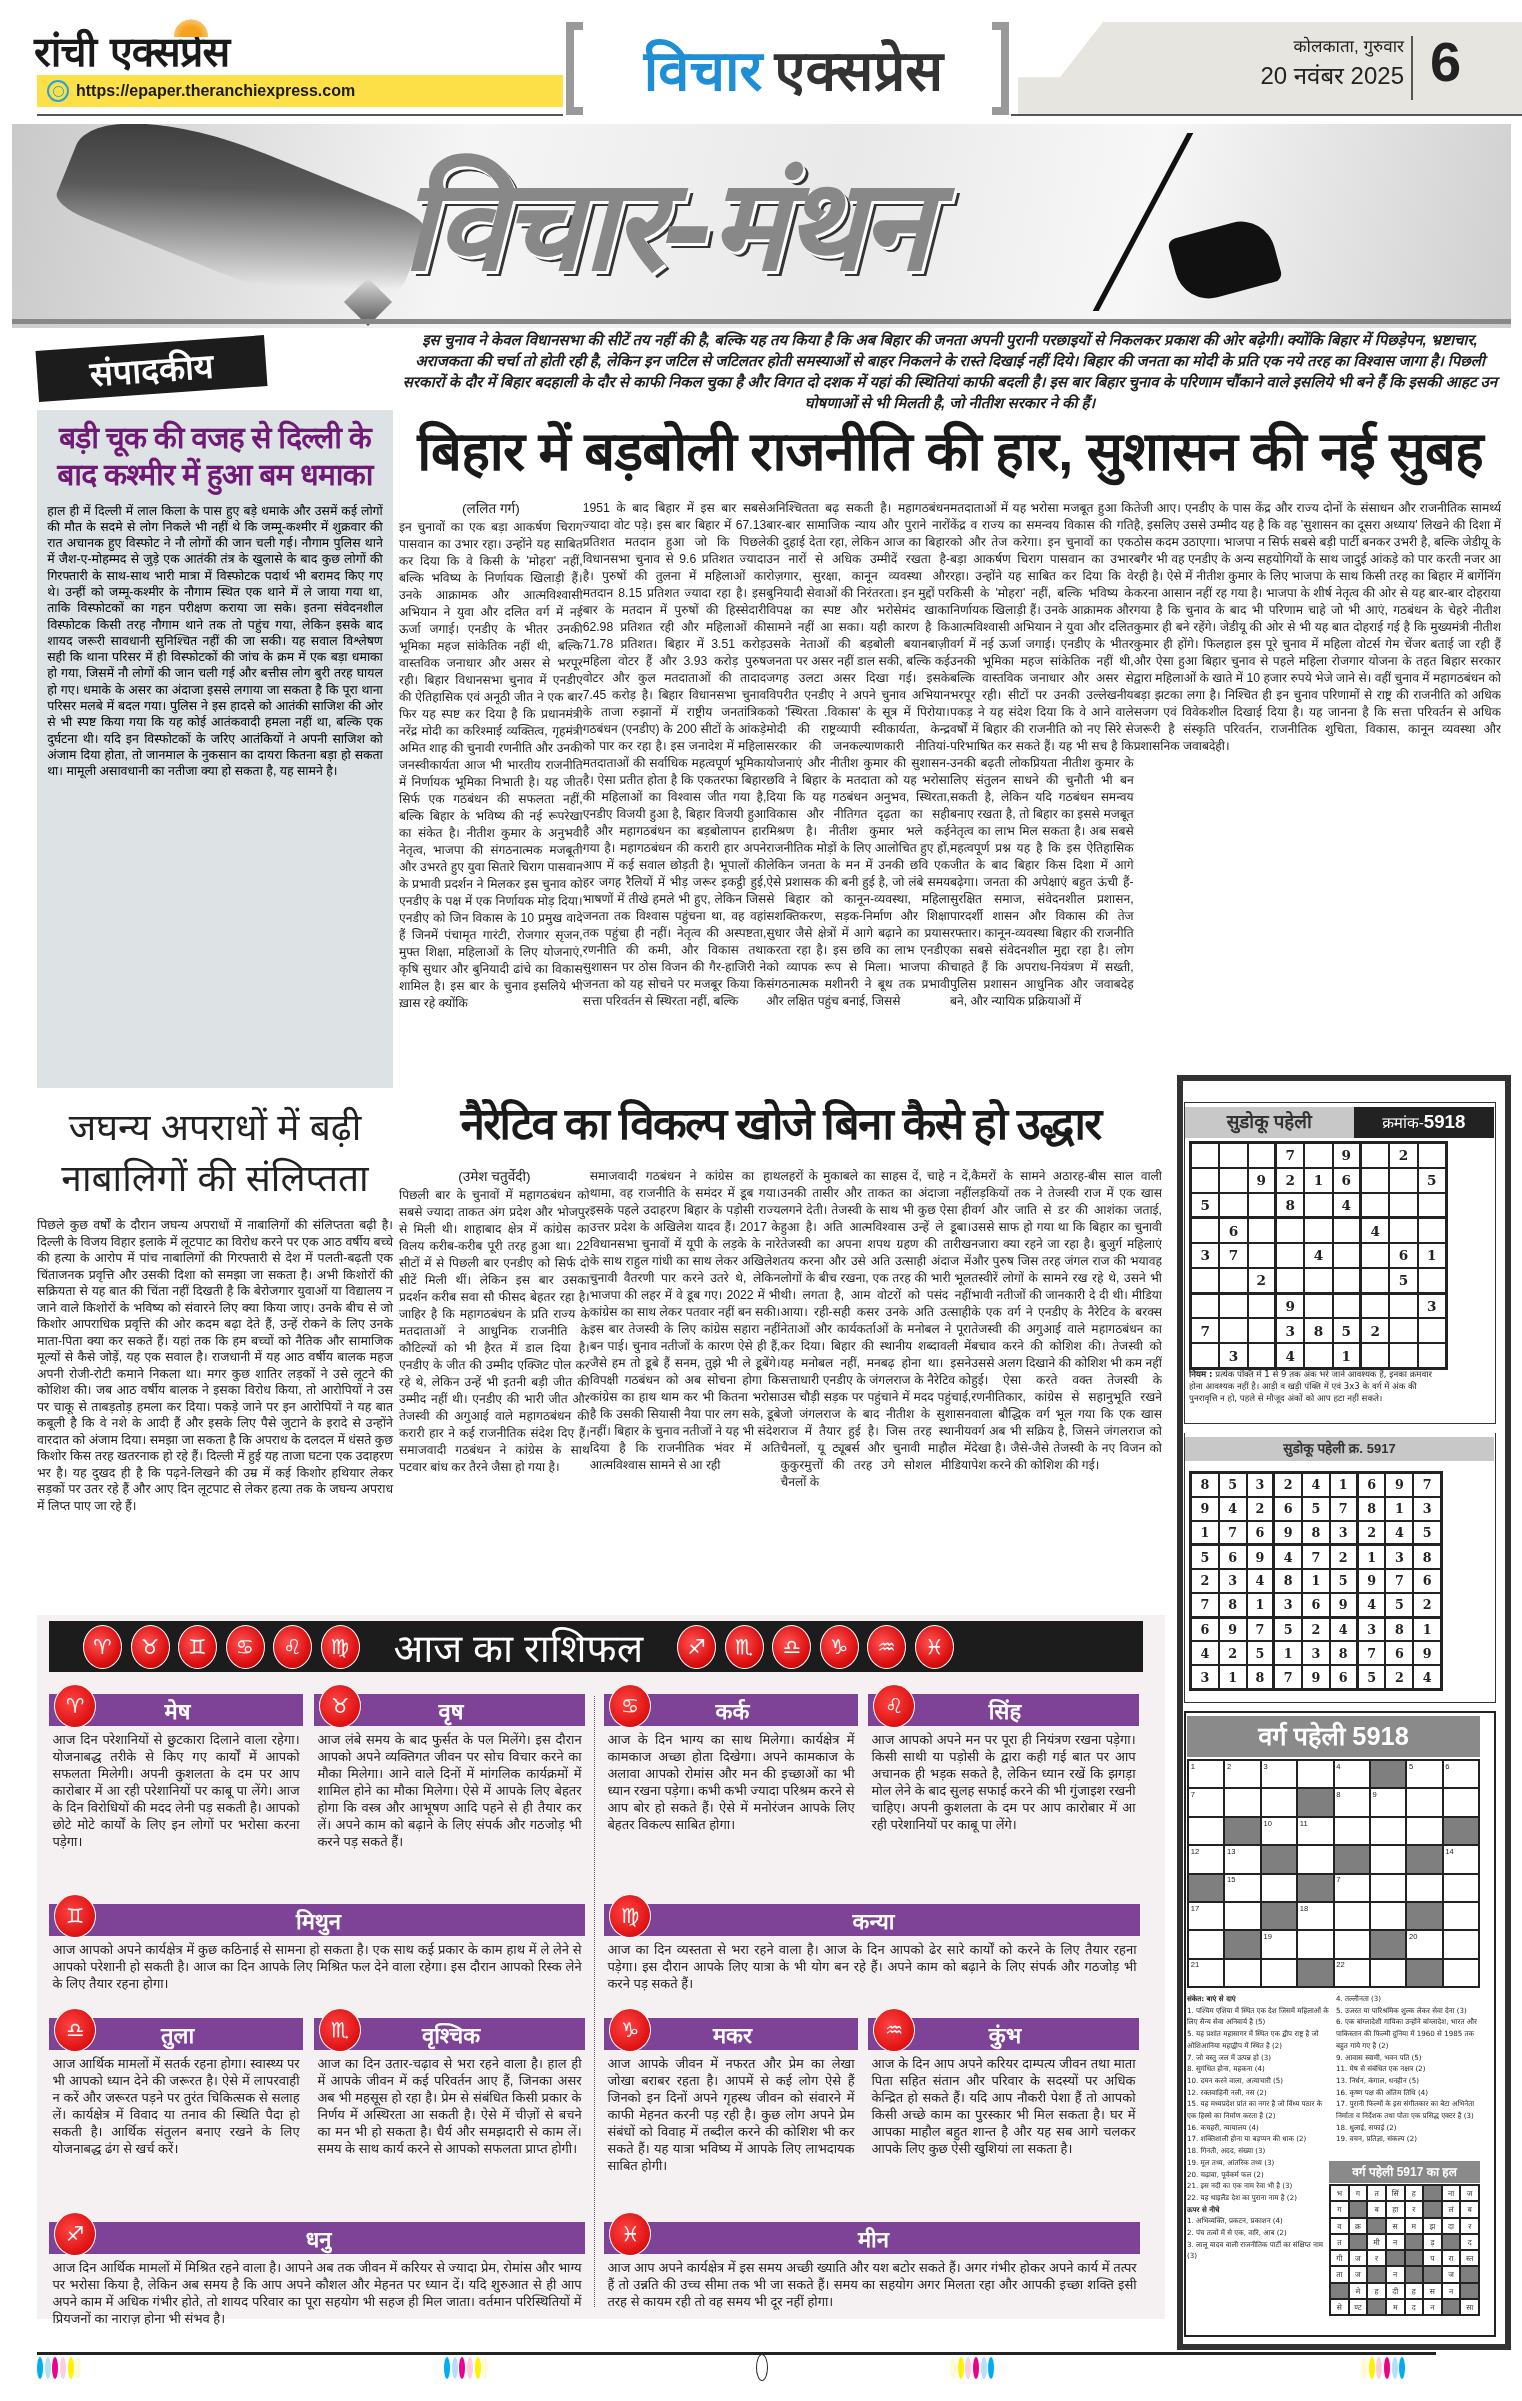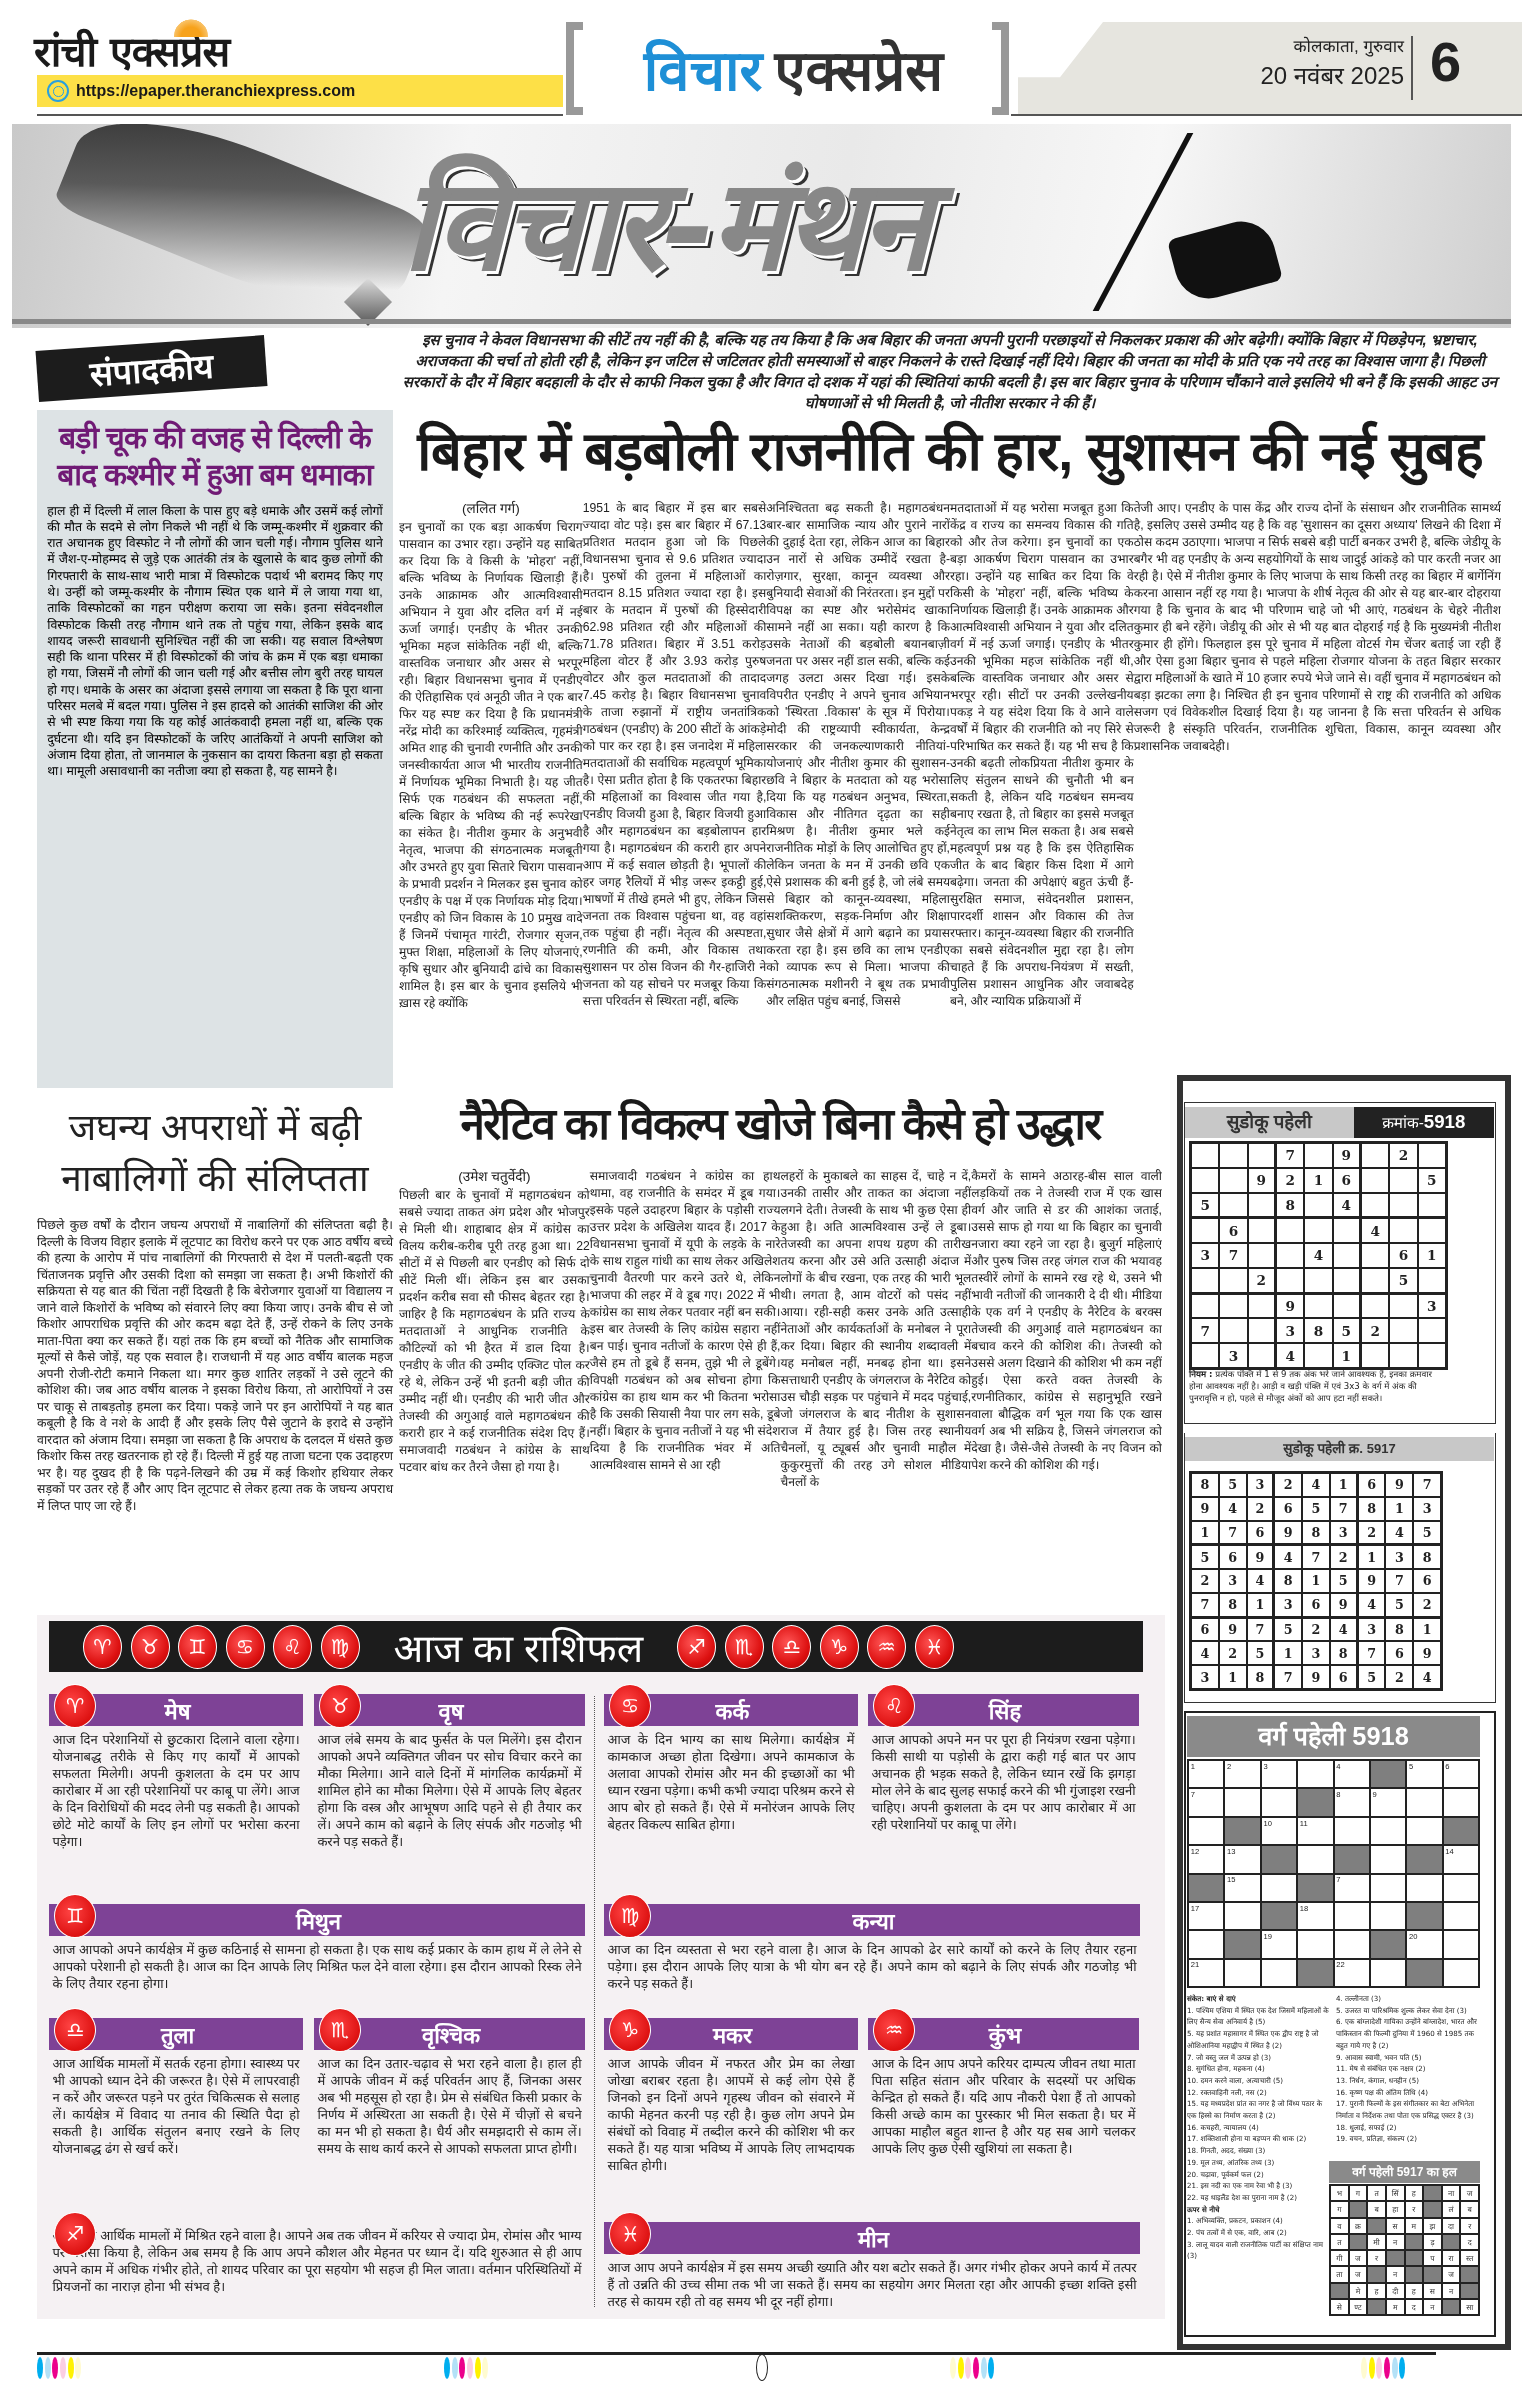--- a/index.html
+++ b/index.html
@@ -609,20 +609,23 @@
       <div class="sign-text">आज आपके जीवन में नफरत और प्रेम का लेखा जोखा बराबर रहता है। आपमें से कई लोग ऐसे हैं जिनको इन दिनों अपने गृहस्थ जीवन को संवारने में काफी मेहनत करनी पड़ रही है। कुछ लोग अपने प्रेम संबंधों को विवाह में तब्दील करने की कोशिश भी कर सकते हैं। यह यात्रा भविष्य में आपके लिए लाभदायक साबित होगी।</div>
     </div>
     <div class="sign" style="left: 868px; top: 2018px; width: 271px;">
       <div class="sign-bar">
         <span>कुंभ</span>
       </div>
       <div class="sign-icon">♒</div>
       <div class="sign-text">आज के दिन आप अपने करियर दाम्पत्य जीवन तथा माता पिता सहित संतान और परिवार के सदस्यों पर अधिक केन्द्रित हो सकते हैं। यदि आप नौकरी पेशा हैं तो आपको किसी अच्छे काम का पुरस्कार भी मिल सकता है। घर में आपका माहौल बहुत शान्त है और यह सब आगे चलकर आपके लिए कुछ ऐसी खुशियां ला सकता है।</div>
     </div>
     <div class="sign" style="left: 49px; top: 2222px; width: 536px;">
+      <div class="sign-bar">
+        <span>धनु</span>
+      </div>
       <div class="sign-icon">♐</div>
       <div class="sign-text">आज दिन आर्थिक मामलों में मिश्रित रहने वाला है। आपने अब तक जीवन में करियर से ज्यादा प्रेम, रोमांस और भाग्य पर भरोसा किया है, लेकिन अब समय है कि आप अपने कौशल और मेहनत पर ध्यान दें। यदि शुरुआत से ही आप अपने काम में अधिक गंभीर होते, तो शायद परिवार का पूरा सहयोग भी सहज ही मिल जाता। वर्तमान परिस्थितियों में प्रियजनों का नाराज़ होना भी संभव है।</div>
     </div>
     <div class="sign" style="left: 604px; top: 2222px; width: 536px;">
       <div class="sign-bar">
         <span>मीन</span>
       </div>
       <div class="sign-icon">♓</div>
       <div class="sign-text">आज आप अपने कार्यक्षेत्र में इस समय अच्छी ख्याति और यश बटोर सकते हैं। अगर गंभीर होकर अपने कार्य में तत्पर हैं तो उन्नति की उच्च सीमा तक भी जा सकते हैं। समय का सहयोग अगर मिलता रहा और आपकी इच्छा शक्ति इसी तरह से कायम रही तो वह समय भी दूर नहीं होगा।</div>
     </div>

